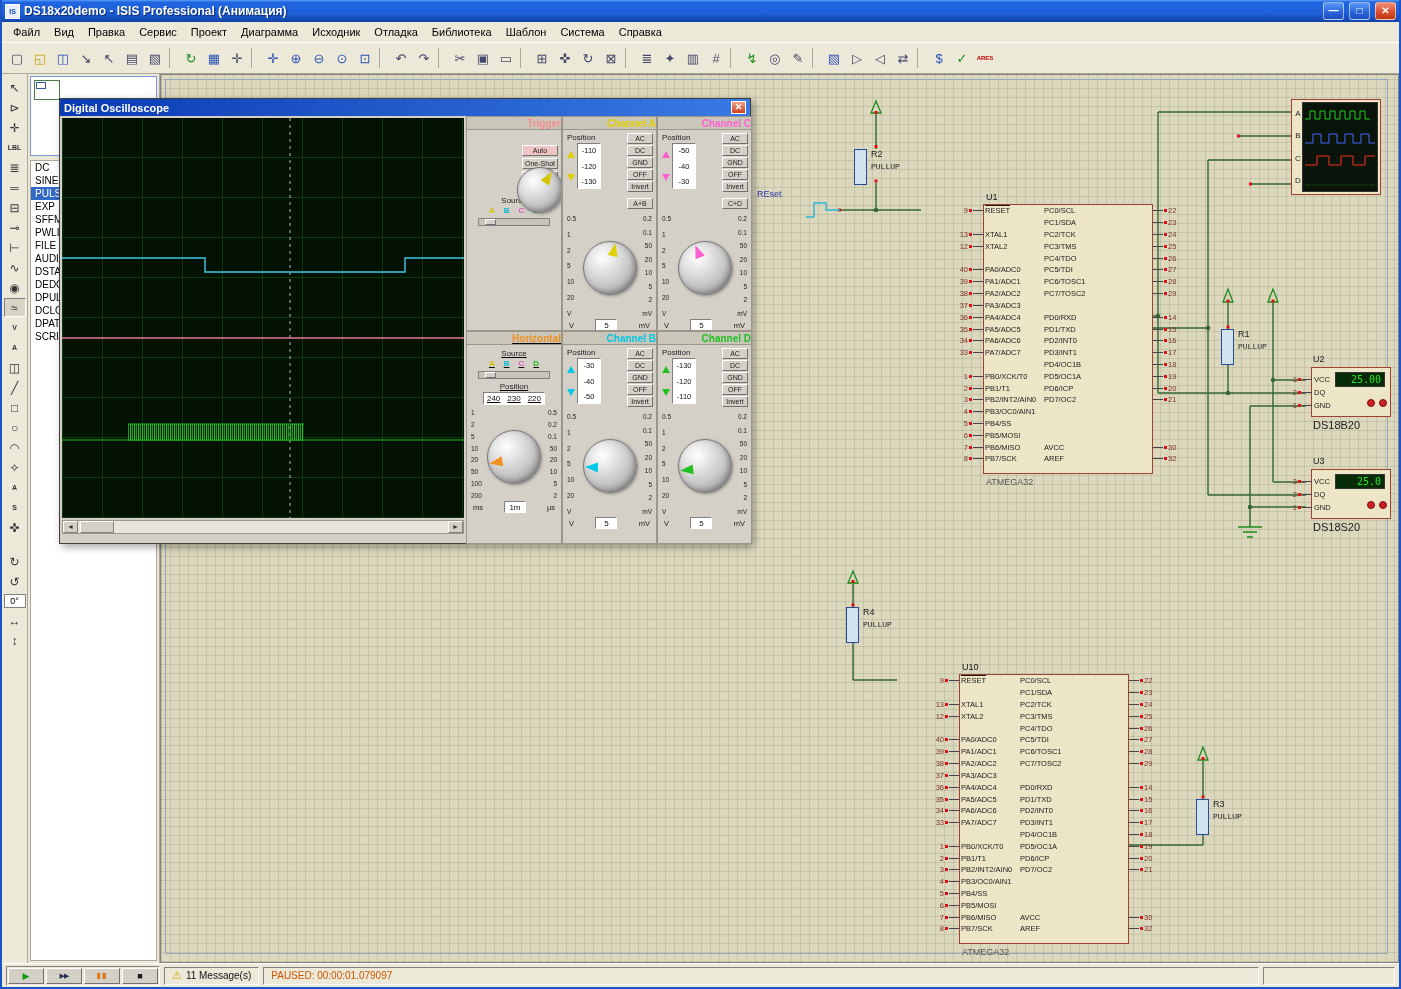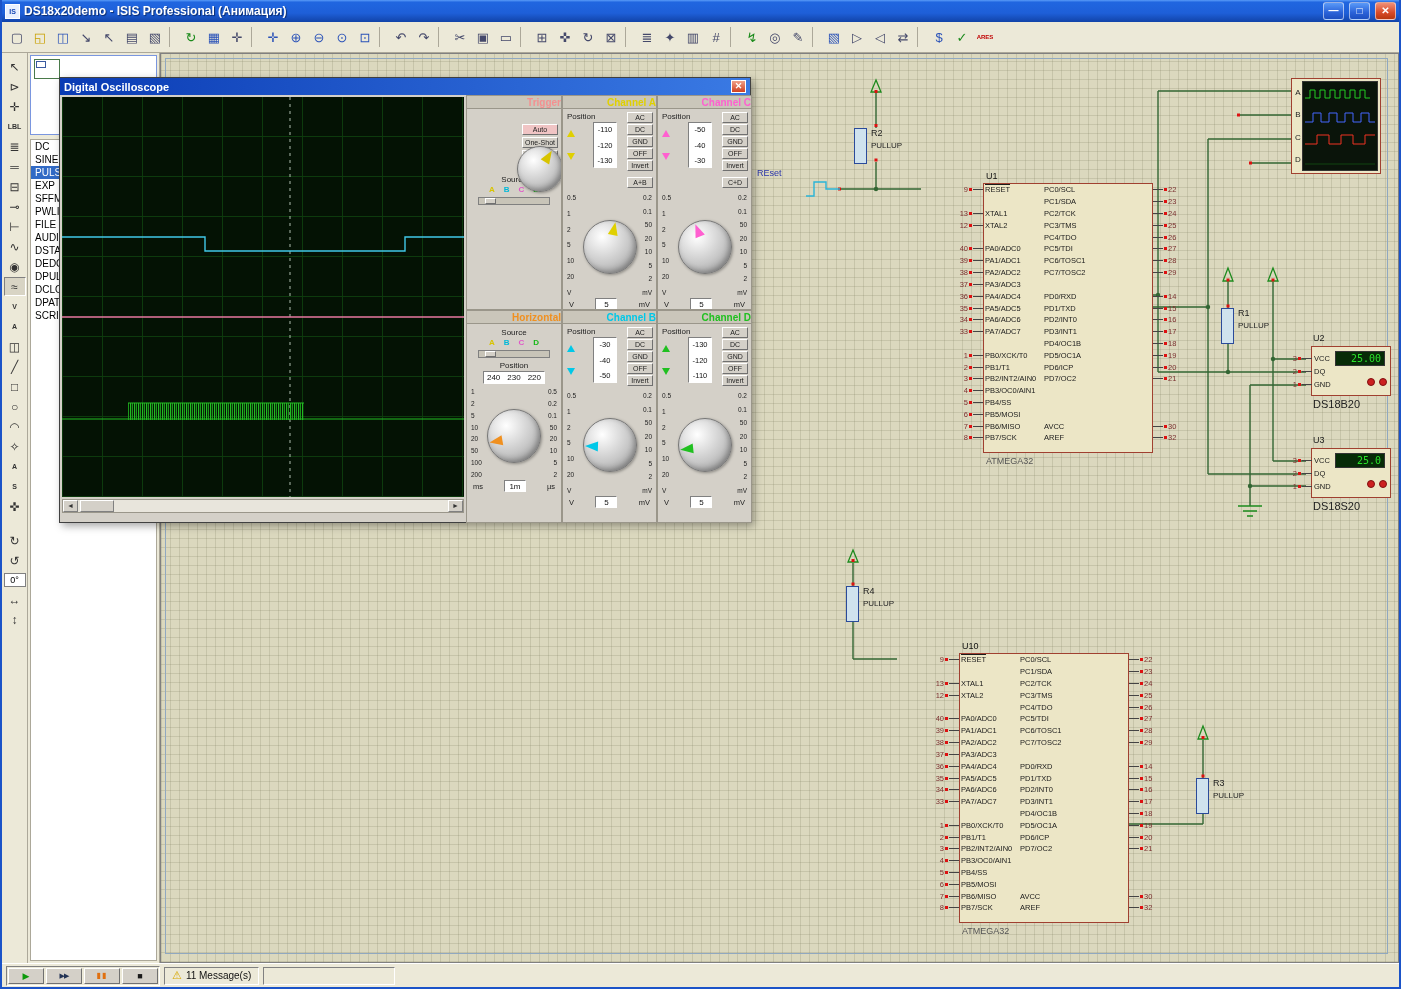--- a/index.html
+++ b/index.html
@@ -68,21 +68,21 @@
   .pin-row.r .pin-name{flex:1;text-align:left;}
   .pin-row.gap span{visibility:hidden;}
   .pin-row.ovl .pin-name{text-decoration:overline;}
   .chip-ref{position:absolute;top:-13px;left:2px;font-size:9px;color:#111;}
   .chip-val{position:absolute;bottom:-14px;left:2px;font-size:9px;color:#555;}
 
   
   .resistor{position:absolute;}
   .res-body{width:13px;height:36px;border:1.5px solid #2a4a9a;background:#cfe2ee;}
   .res-ref{position:absolute;left:17px;top:0;font-size:9px;color:#222;}
-  .res-val{position:absolute;left:17px;top:13px;font-size:8px;color:#222;}
+  .res-val{position:absolute;left:17px;top:13px;font-size:8px;color:#222;font-family:Liberation Mono, monospace;}
 
   
   .sensor{position:absolute;width:110px;height:50px;}
   .sen-box{position:absolute;left:28px;top:0;width:80px;height:50px;border:1.5px solid #a04030;background:#ece6c6;}
   .sen-pins{position:absolute;left:0;top:6px;width:80px;z-index:1;}
   .sen-pin{display:flex;align-items:center;height:13px;}
   .sen-pin .pin-num{width:14px;}
   .sen-ref{position:absolute;left:30px;top:-13px;font-size:9px;color:#222;}
   .sen-part{position:absolute;left:30px;top:52px;font-size:11px;color:#222;}
   .sen-display{position:absolute;left:52px;top:5px;width:50px;height:15px;background:#072b07;border:1px solid #333;color:#2ae22a;font-family:"DejaVu Sans Mono",monospace;font-size:10px;text-align:right;padding:0 3px;line-height:14px;z-index:2;}
@@ -103,39 +103,39 @@
   .scope-screen{width:402px;height:400px;position:relative;background-color:#041204;
     background-image:repeating-linear-gradient(0deg,#0d3a0d 0 1px,transparent 1px 40px),repeating-linear-gradient(90deg,#0d3a0d 0 1px,transparent 1px 40px);}
   .scope-hscroll{height:14px;background:#d4d0c8;border:1px solid #9a968a;display:flex;align-items:center;margin-top:2px;}
   .sb-btn{width:15px;height:12px;background:#d4d0c8;border:1px solid #fff;border-right-color:#808080;border-bottom-color:#808080;font-size:7px;line-height:10px;text-align:center;color:#333;}
   .sb-track{flex:1;height:12px;background:#e8e5dc;position:relative;}
   .sb-thumb{position:absolute;left:2px;top:0;width:34px;height:12px;background:#d4d0c8;border:1px solid #fff;border-right-color:#808080;border-bottom-color:#808080;}
   .scope-controls{flex:1;display:grid;grid-template-columns:96px 95px 95px;grid-template-rows:215px 213px;}
   .cpanel{border:1px solid #9a968a;background:#d4d0c8;overflow:hidden;position:relative;}
   .ptitle{height:13px;text-align:right;font-size:10px;font-weight:bold;background:#cac6ba;border-bottom:1px solid #9a968a;line-height:13px;}
   .tpanel{grid-area:1/1;--accent:#d8c400;}
-  .hpanel{grid-area:2/1;--accent:#f09020;}
+  .hpanel{grid-area:2/1;text-decoration:underline;--accent:#f09020;}
   .tpanel .ptitle{color:#f49090;}
   .hpanel .ptitle{color:#f09020;}
   .chpanel .ptitle{color:var(--accent);}
   .channels > .chpanel:nth-child(1){grid-area:1/2;}
   .channels > .chpanel:nth-child(2){grid-area:1/3;}
   .channels > .chpanel:nth-child(3){grid-area:2/2;}
   .channels > .chpanel:nth-child(4){grid-area:2/3;}
   .channels > .chpanel:nth-child(1) .kptr{transform:rotate(12deg);}
   .channels > .chpanel:nth-child(2) .kptr{transform:rotate(-22deg);}
   .channels > .chpanel:nth-child(3) .kptr{transform:rotate(-88deg);}
   .channels > .chpanel:nth-child(4) .kptr{transform:rotate(-96deg);}
   .tpanel .kptr{transform:rotate(32deg);}
   .hpanel .kptr{transform:rotate(-100deg);}
 
   .prow{display:flex;padding:3px 3px 0 4px;}
   .plabel{font-size:8px;color:#222;margin-bottom:1px;}
   .plabel.center{text-align:center;}
-  .posrow{display:flex;align-items:center;gap:16px;}
+  .posrow{display:flex;align-items:center;}
   .arrcol{display:flex;flex-direction:column;gap:16px;margin-right:2px;}
   .ar{width:0;height:0;border-left:4px solid transparent;border-right:4px solid transparent;}
   .ar.up{border-bottom:7px solid var(--accent);}
   .ar.dn{border-top:7px solid var(--accent);}
   .posbox{width:24px;height:46px;background:#fff;border:1px solid #808080;border-bottom-color:#fff;border-right-color:#fff;display:flex;flex-direction:column;align-items:center;justify-content:space-between;font-size:7.5px;padding:2px 0;color:#111;}
   .btncol{margin-left:auto;display:flex;flex-direction:column;gap:1px;align-items:flex-end;}
   .sbtn{min-width:26px;height:11px;font-size:7px;line-height:9px;text-align:center;background:#d4d0c8;border:1px solid #fff;border-right-color:#707070;border-bottom-color:#707070;padding:0 2px;color:#222;}
   .sbtn.on{background:#f0c4c4;}
   .combine{margin-top:5px;}
   .combine:empty{display:none;}
@@ -187,20 +187,34 @@
 <div class="app">
 
   <div class="titlebar">
     <span class="app-icon">IS</span>
     <span class="title-text">DS18x20demo - ISIS Professional (Анимация)</span>
     <span class="win-btn">—</span>
     <span class="win-btn">□</span>
     <span class="win-btn close">✕</span>
   </div>
 
+  <div class="menubar">
+      <span class="menu-item">Файл</span>
+      <span class="menu-item">Вид</span>
+      <span class="menu-item">Правка</span>
+      <span class="menu-item">Сервис</span>
+      <span class="menu-item">Проект</span>
+      <span class="menu-item">Диаграмма</span>
+      <span class="menu-item">Исходник</span>
+      <span class="menu-item">Отладка</span>
+      <span class="menu-item">Библиотека</span>
+      <span class="menu-item">Шаблон</span>
+      <span class="menu-item">Система</span>
+      <span class="menu-item">Справка</span>
+    </div>
 
   <div class="toolbar">
       <span class="tb-icon">▢</span>
       <span class="tb-icon c-yellow">◱</span>
       <span class="tb-icon c-blue">◫</span>
       <span class="tb-icon">↘</span>
       <span class="tb-icon">↖</span>
       <span class="tb-icon">▤</span>
       <span class="tb-icon">▧</span>
       <span class="tb-icon sep"></span>
@@ -1327,16 +1341,19 @@
     <div class="sim-controls">
         <span class="sim-btn play">▶</span>
         <span class="sim-btn step">▶▶</span>
         <span class="sim-btn pause">▮▮</span>
         <span class="sim-btn stop">■</span>
       </div>
     <div class="msg-panel">
       <span class="warn-icon">⚠</span>
       <span>11 Message(s)</span>
     </div>
+    <div class="status-panel">
+      <span>PAUSED: 00:00:01.079097</span>
+    </div>
     <div class="coord-panel"></div>
   </div>
 
 </div>
 
 </body></html>

